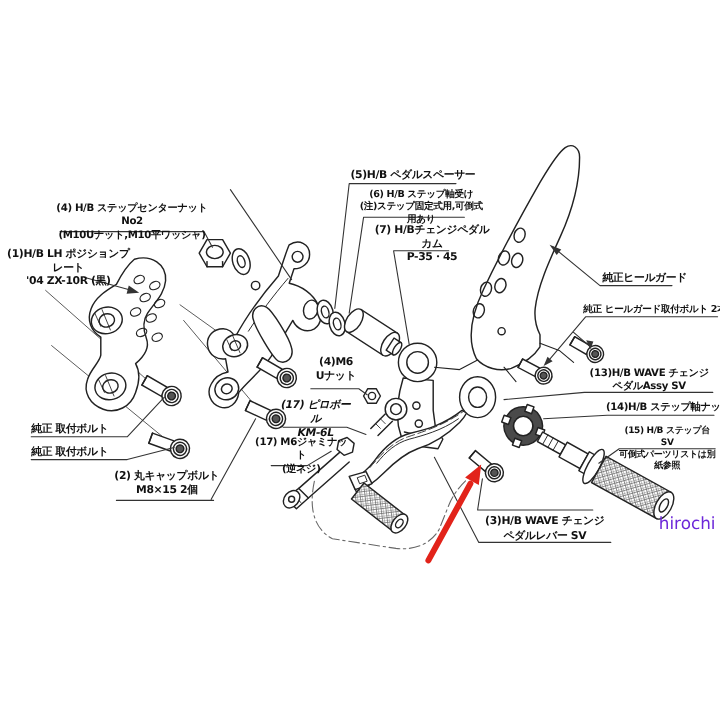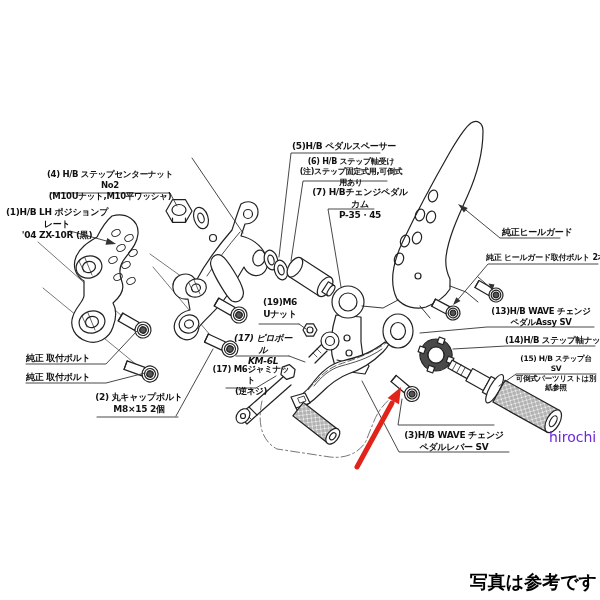--- a/index.html
+++ b/index.html
@@ -297,27 +297,26 @@
 (注)ステップ固定式用,可倒式用あり</div>
 <div class="lbl" style="left:310px;top:187px;width:100px;">(7) H/Bチェンジペダルカム
 P-35・45</div>
 <div class="lbl" style="left:398px;top:430px;width:112px;">(3)H/B WAVE チェンジ
 ペダルレバー SV</div>
 <div class="lbl fs85" style="left:486px;top:306px;width:110px;">(13)H/B WAVE チェンジ
 ペダルAssy SV</div>
 <div class="lbl nowrap fs85" style="left:505px;top:335px;">(14)H/B ステップ軸ナット</div>
 <div class="lbl fs75" style="left:514px;top:354px;width:84px;">(15) H/B ステップ台 SV
 可倒式パーツリストは別紙参照</div>
-<div class="lbl" style="left:258px;top:297px;width:44px;">(19)M6
+<div class="lbl" style="left:258px;top:297px;width:44px;">(4)M6
 Uナット</div>
 <div class="lbl" style="left:234px;top:333px;width:58px;font-style:italic;">(17) ピロボール
 KM-6L</div>
 <div class="lbl fs85" style="left:212px;top:364px;width:78px;">(17) M6ジャミナット
 (逆ネジ)</div>
 <div class="lbl nowrap" style="left:502px;top:227px;">純正ヒールガード</div>
 <div class="lbl nowrap fs8" style="left:486px;top:253px;">純正 ヒールガード取付ボルト 2本</div>
 <div class="lbl nowrap" style="left:26px;top:353px;">純正 取付ボルト</div>
 <div class="lbl nowrap" style="left:26px;top:372px;">純正 取付ボルト</div>
 
 <div class="watermark">hirochi</div>
-<div class="caption">写真は参考です</div>
 
 </div>
 
 </body></html>

